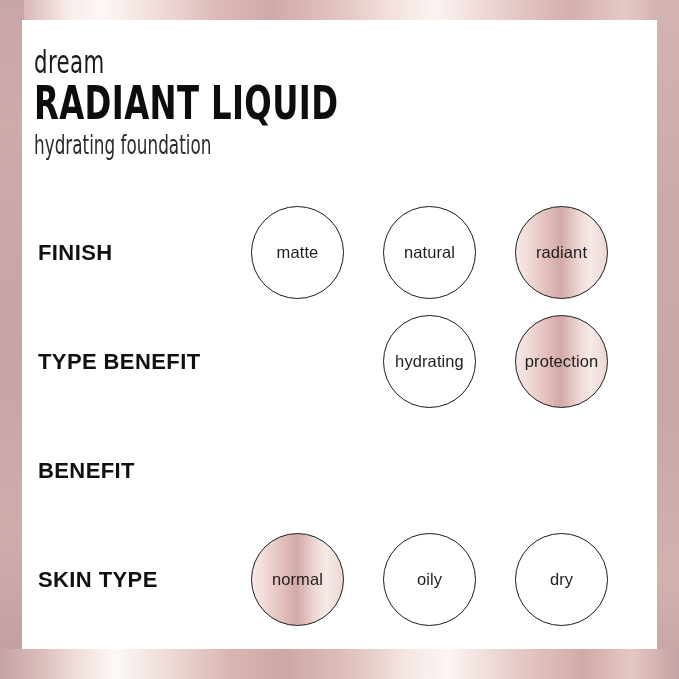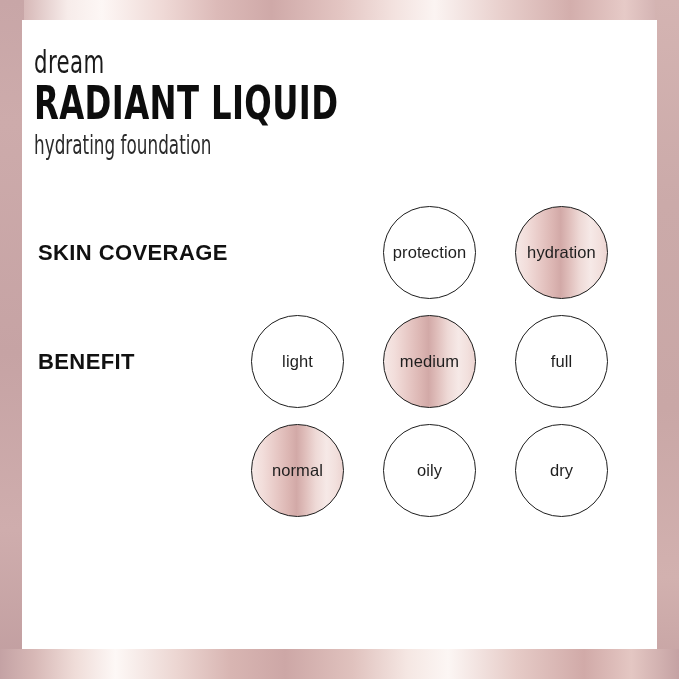--- a/index.html
+++ b/index.html
@@ -209,45 +209,49 @@
   <div class="card">
 
     <div class="title-block">
       <div class="title-dream">dream</div>
       <div class="title-main">RADIANT LIQUID</div>
       <div class="title-sub">hydrating foundation</div>
     </div>
 
     <div class="matrix">
         <div class="row">
-          <div class="row-label">SKIN COVERAGE</div>
+          <div class="row-label">FINISH</div>
+          <div class="cells">
+            <div class="cell col0">
+              <span class="cell-label">matte</span>
+            </div>
+            <div class="cell col1">
+              <span class="cell-label">natural</span>
+            </div>
+            <div class="cell col2 on">
+              <span class="cell-label">radiant</span>
+            </div>
+          </div>
+        </div>
+        <div class="row">
+          <div class="row-label">TYPE BENEFIT</div>
           <div class="cells">
             <div class="cell col1">
+              <span class="cell-label">hydrating</span>
+            </div>
+            <div class="cell col2 on">
               <span class="cell-label">protection</span>
             </div>
-            <div class="cell col2 on">
-              <span class="cell-label">hydration</span>
-            </div>
           </div>
         </div>
         <div class="row">
           <div class="row-label">BENEFIT</div>
-          <div class="cells">
-            <div class="cell col0">
-              <span class="cell-label">light</span>
-            </div>
-            <div class="cell col1 on">
-              <span class="cell-label">medium</span>
-            </div>
-            <div class="cell col2">
-              <span class="cell-label">full</span>
-            </div>
-          </div>
-        </div>
-        <div class="row">
+        </div>
+        <div class="row">
+          <div class="row-label">SKIN TYPE</div>
           <div class="cells">
             <div class="cell col1">
               <span class="cell-label">oily</span>
             </div>
             <div class="cell col0 on">
               <span class="cell-label">normal</span>
             </div>
             <div class="cell col2">
               <span class="cell-label">dry</span>
             </div>

